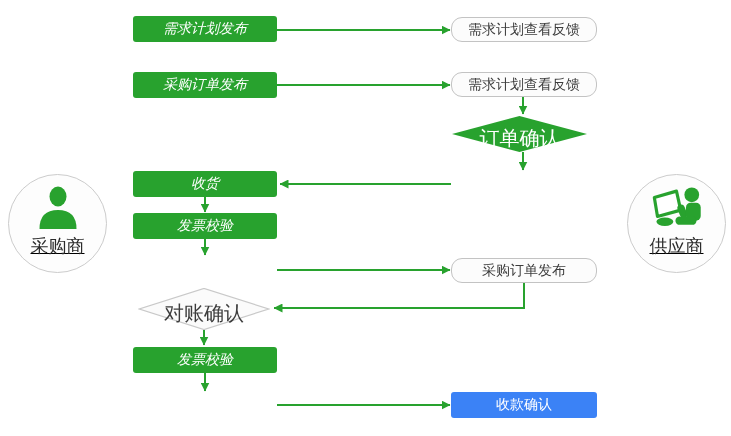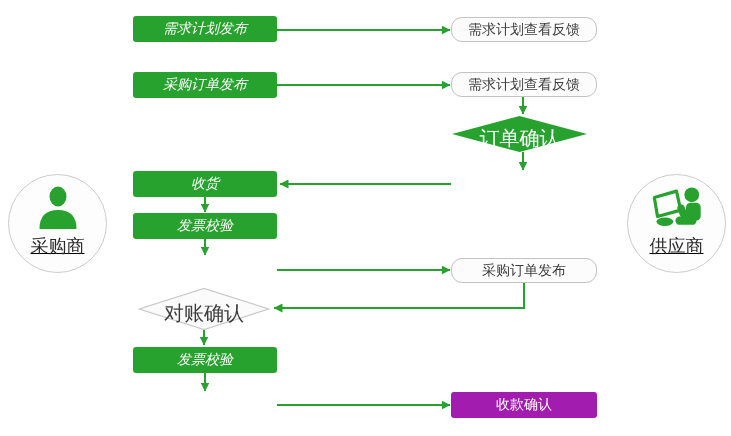--- a/index.html
+++ b/index.html
@@ -3,21 +3,21 @@
 <meta charset="utf-8">
 <style>
   html,body{margin:0;padding:0;background:#fff;}
   body{font-family:"DejaVu Sans","Liberation Sans",sans-serif;}
   #stage{position:relative;width:731px;height:436px;background:#ffffff;overflow:hidden;}
   #wires{position:absolute;left:0;top:0;z-index:1;}
   .node{position:absolute;z-index:2;display:flex;align-items:center;justify-content:center;
         font-size:14px;box-sizing:border-box;}
   .gbox{width:144px;height:26px;background:#28a22e;color:#ffffff;border-radius:3px;font-style:italic;}
   .wbox{width:146px;height:25px;background:#fcfcfc;border:1px solid #c3c3c3;color:#3c3c3c;border-radius:11px;}
-  .rbox{width:146px;height:26px;background:#a21caf;color:#ffffff;border-radius:3px;}
+  .rbox{width:146px;height:26px;background:#3b82f6;color:#ffffff;border-radius:3px;}
   .diamond{position:absolute;z-index:2;}
   .diamond svg{position:absolute;left:0;top:0;width:100%;height:100%;}
   .dlabel{position:absolute;left:0;top:4px;width:100%;height:100%;display:flex;
           align-items:center;justify-content:center;font-size:20px;}
   .dlabel.white{color:#ffffff;}
   .dlabel.dark{color:#3c3c3c;}
   .actor{position:absolute;z-index:2;width:97px;height:97px;border-radius:50%;
          border:1px solid #cccccc;background:#fdfdfd;display:flex;flex-direction:column;
          align-items:center;justify-content:flex-start;text-decoration:underline;}
   .actor-icon{margin-top:8px;width:58px;height:50px;}

